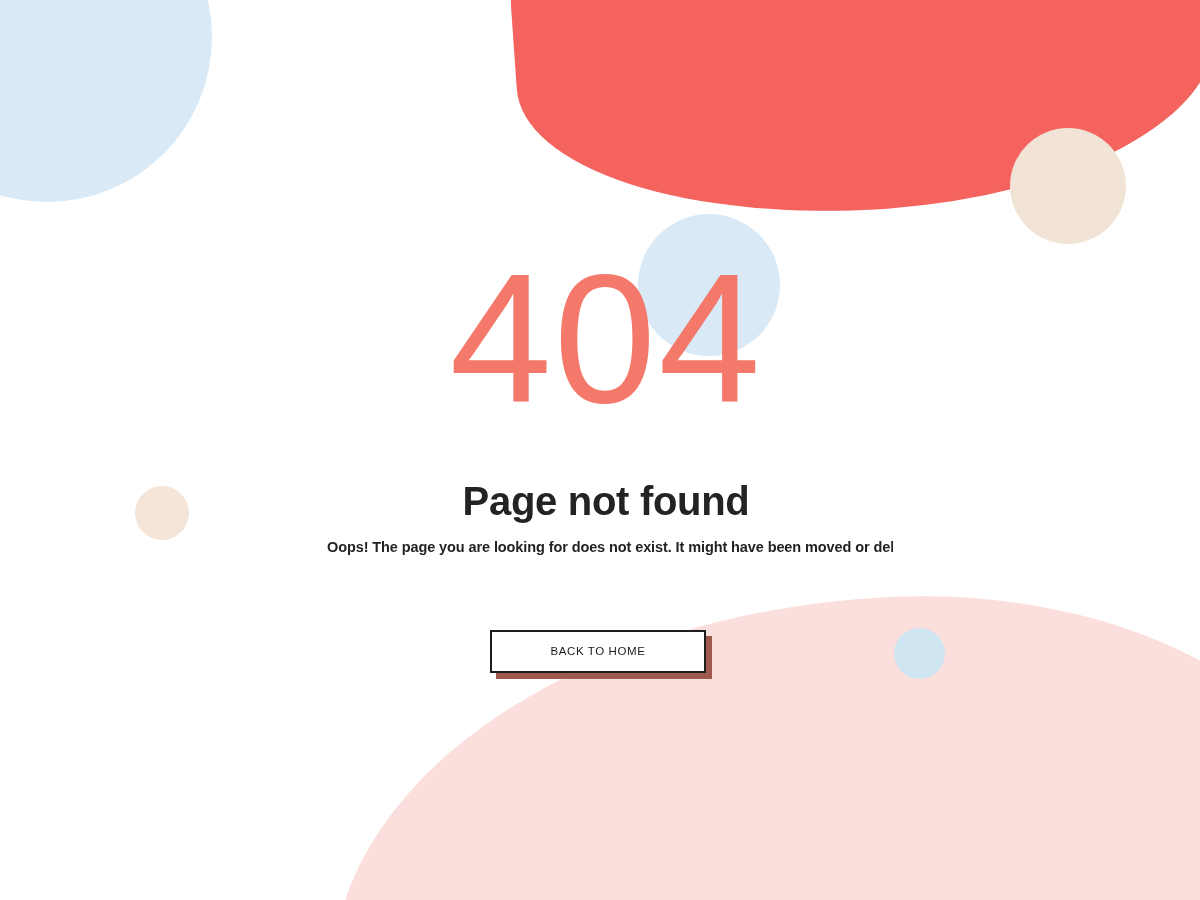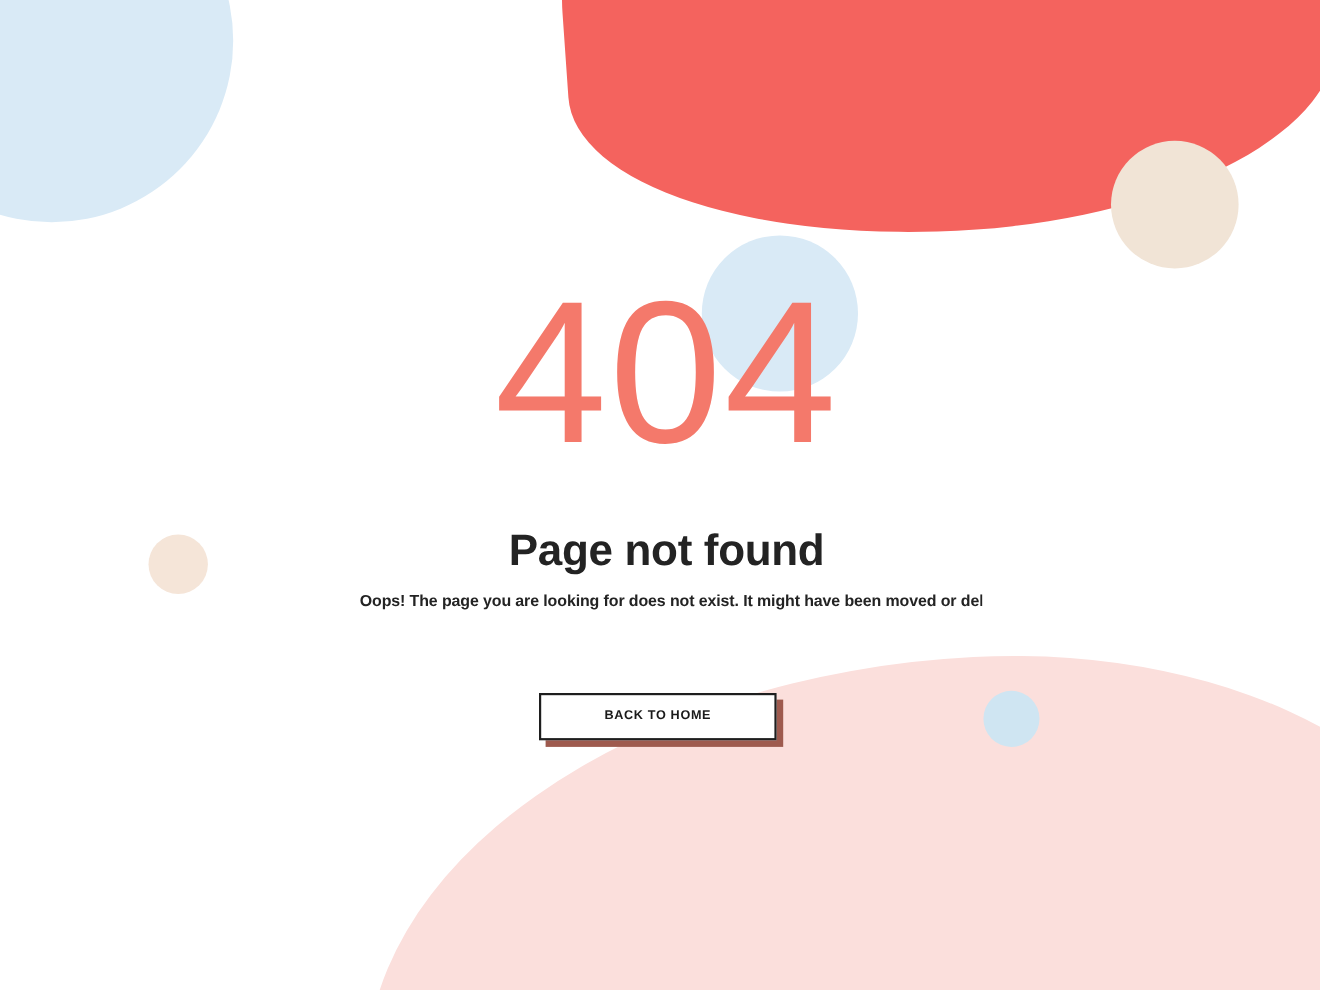--- a/index.html
+++ b/index.html
@@ -182,21 +182,21 @@
     position: absolute;
     left: 0;
     top: 0;
     width: 216px;
     height: 43px;
     box-sizing: border-box;
     background: #ffffff;
     border: 2px solid #1e1e1e;
     font-family: "Liberation Sans", sans-serif;
     font-size: 11.5px;
-    font-weight: bold;
+    font-weight: normal;
     letter-spacing: 0.6px;
     color: #1a1a1a;
     text-align: center;
     line-height: 39px;
     cursor: pointer;
     padding: 0;
   }
 </style>
 </head>
 <body>

